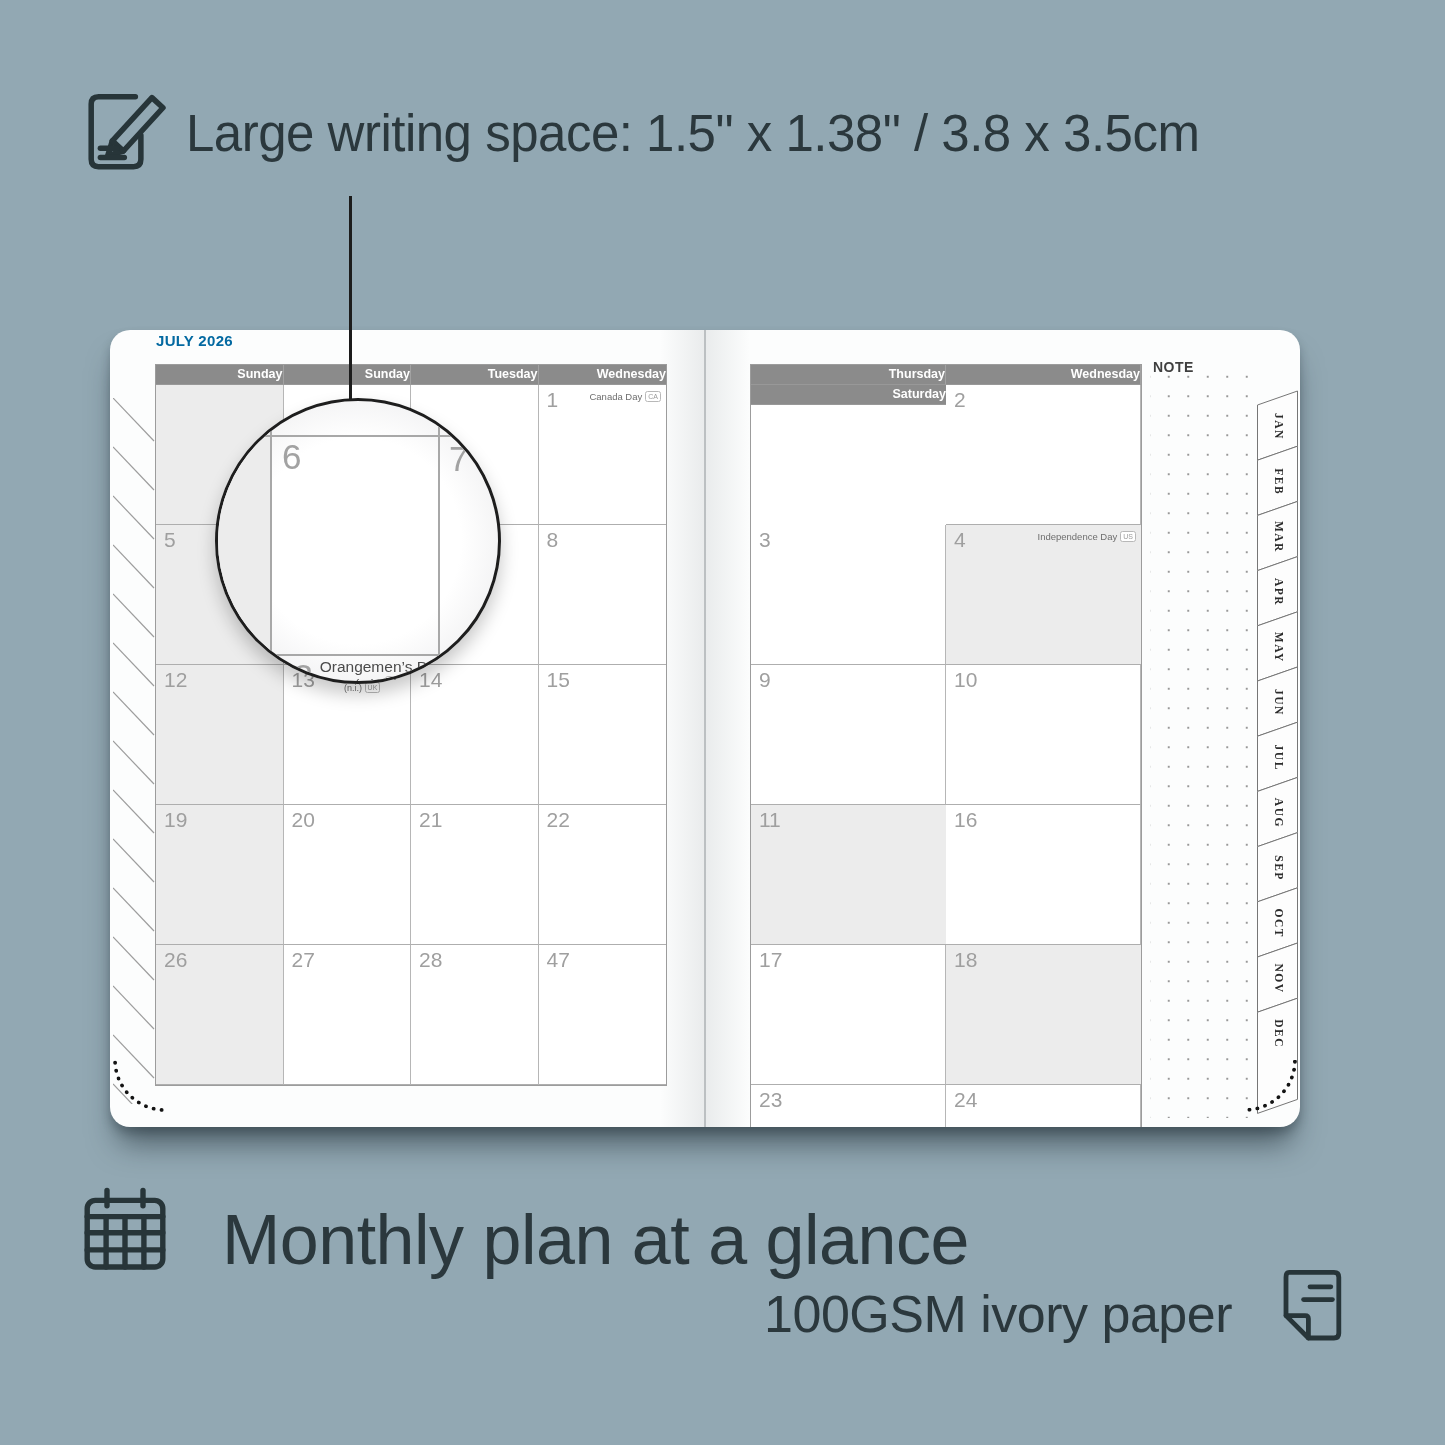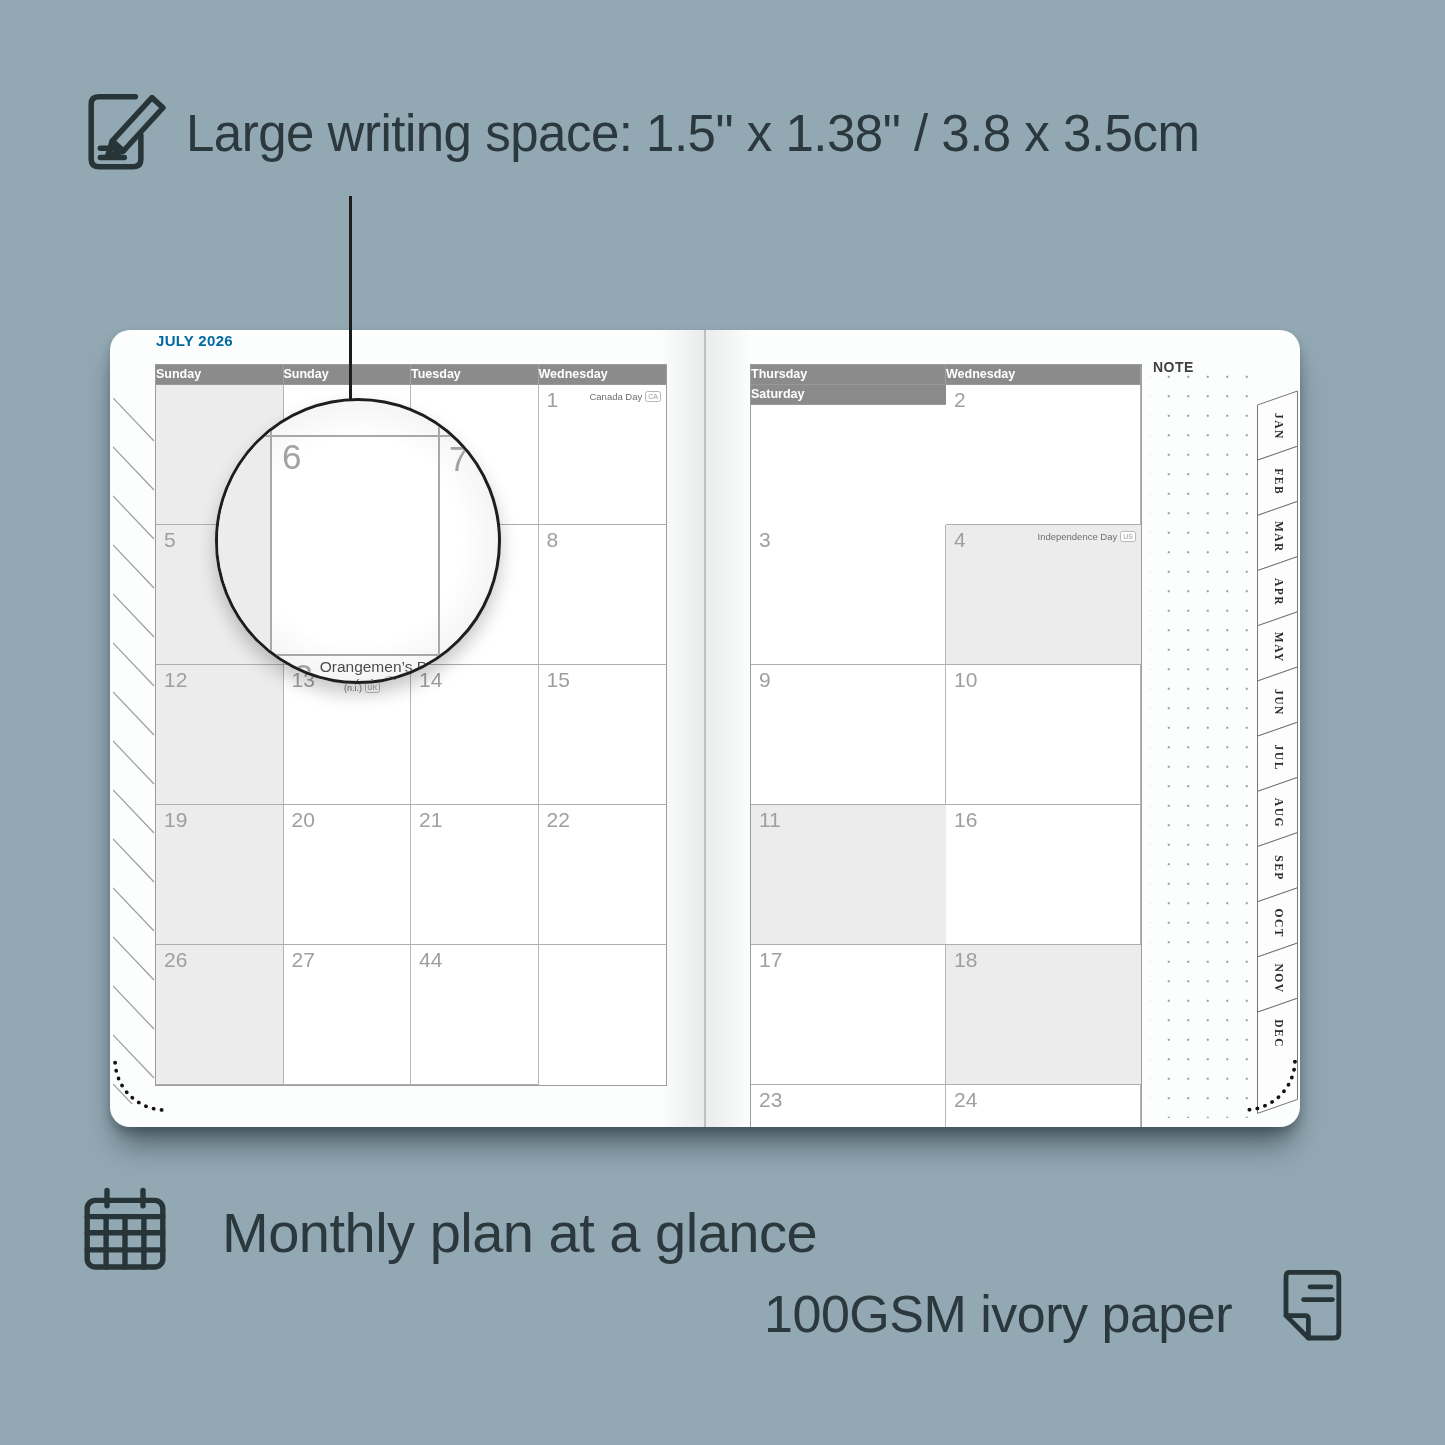--- a/index.html
+++ b/index.html
@@ -29,21 +29,21 @@
   .month-title{left:46px;top:2px;font-size:15px;font-weight:bold;color:#0369a1;letter-spacing:.3px;}
   .gutter-line{left:594px;top:0;width:2px;height:100%;background:#bcc0c2;}
   .gutter-shade-l{left:550px;top:0;width:44px;height:100%;background:linear-gradient(to right,rgba(100,110,115,0),rgba(100,110,115,.12));}
   .gutter-shade-r{left:596px;top:0;width:44px;height:100%;background:linear-gradient(to left,rgba(100,110,115,0),rgba(100,110,115,.12));}
 
   
   .cal-table{display:grid;border:1px solid #9c9c9c;background:#fff;}
   .cols4{grid-template-columns:repeat(4,1fr);}
   .cols3{grid-template-columns:repeat(2,1fr);}
   .cal-head-cell{
-    height:19px;line-height:19px;text-align:left;
+    height:19px;line-height:19px;text-align:right;
     background:#8b8b8b;color:#fff;font-size:12.5px;font-weight:bold;
     border-right:1px solid #a2a2a2;border-bottom:1px solid #989898;
   }
   .cols4 > .cal-head-cell:nth-child(4n),
   .cols3 > .cal-head-cell:nth-child(3n){border-right:none;}
   .cal-cell{
     height:139px;position:relative;background:#fff;
     border-right:1px solid #b6b6b6;border-bottom:1px solid #aeaeae;
   }
   .cols4 > .cal-cell:nth-child(4n){border-right:none;}
@@ -89,21 +89,21 @@
   .mag-shade{position:absolute;left:0;top:0;width:52px;height:100%;background:#ececec;}
   .mag-hline{position:absolute;left:0;right:0;height:1.5px;background:#a8a8a8;}
   .mag-vline{position:absolute;top:0;bottom:0;width:1.5px;background:#a8a8a8;}
   .mag-num{position:absolute;font-size:35px;color:#a2a2a2;}
   .mag-holiday{position:absolute;left:86px;top:257px;width:156px;text-align:center;
     color:#4c4c4c;font-size:15.5px;line-height:1.15;}
   .mag-holiday .l2{font-size:13.5px;}
   .mag-badge{font-size:10px;line-height:13px;padding:0 4px;border-radius:3px;}
 
   
-  .feat1-text{left:222px;top:1200px;font-size:56px;white-space:nowrap;}
+  .feat1-text{left:222px;top:1200px;font-size:70px;white-space:nowrap;}
   .feat2-text{right:213px;top:1284px;font-size:52px;white-space:nowrap;}
 </style>
 </head>
 <body>
 
 <div class="abs icon-box" style="left:82px;top:82px;width:92px;height:92px;">
   <svg viewBox="0 0 100 100" class="stroke-icon">
     <path d="M58 16 H18 Q10 16 10 24 V84 Q10 92 18 92 H56 Q64 92 64 84 V58"></path>
     <path d="M28 80 L33 64 L76 17 L88 28 L45 75 Z"></path>
     <path d="M33 64 L45 75"></path>
@@ -194,21 +194,24 @@
       <div class="cal-cell">
         <span class="day-num">22</span>
       </div>
       <div class="cal-cell shaded">
         <span class="day-num">26</span>
       </div>
       <div class="cal-cell">
         <span class="day-num">27</span>
       </div>
       <div class="cal-cell">
-        <span class="day-num">44</span>
+        <span class="day-num">28</span>
+      </div>
+      <div class="cal-cell">
+        <span class="day-num">47</span>
       </div>
     </div>
 
   <div class="abs cal-table cols3" style="left:640px;top:34px;width:390px;">
       <div class="cal-head-cell">Thursday</div>
       <div class="cal-head-cell">Wednesday</div>
       <div class="cal-head-cell">Saturday</div>
       <div class="cal-cell">
         <span class="day-num">2</span>
       </div>

